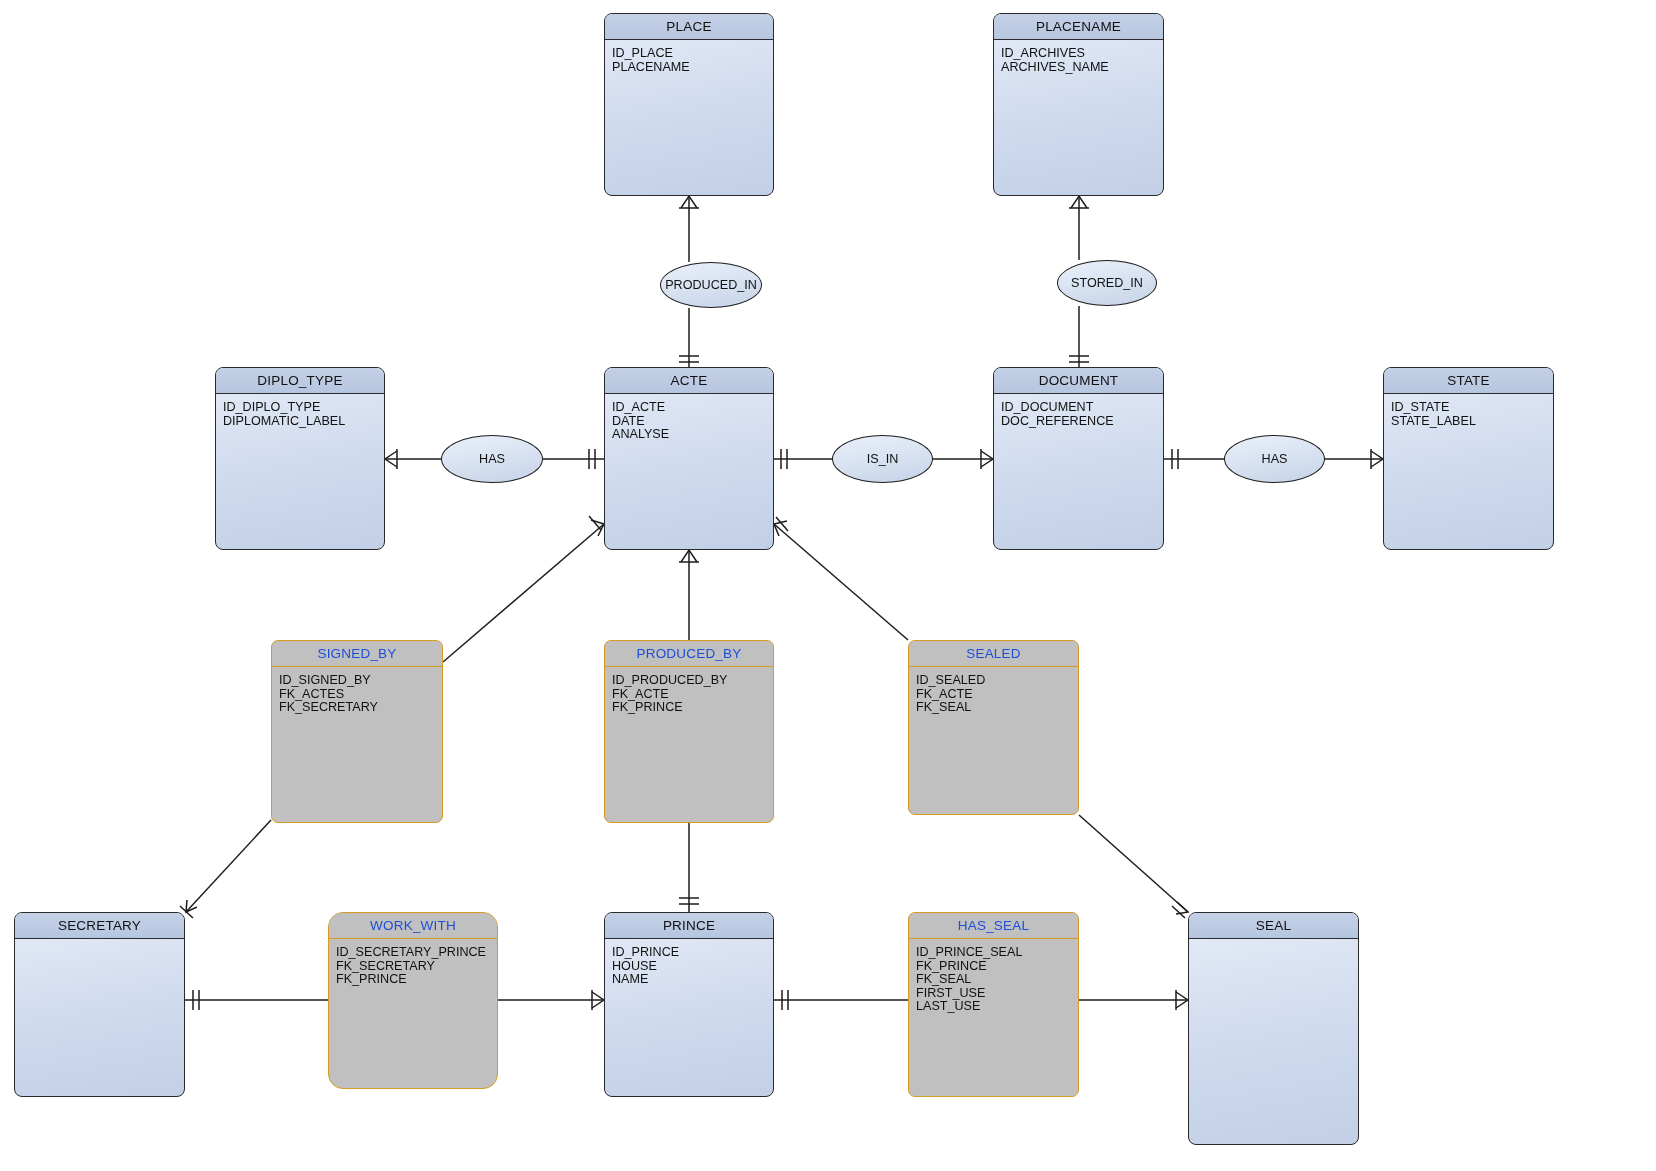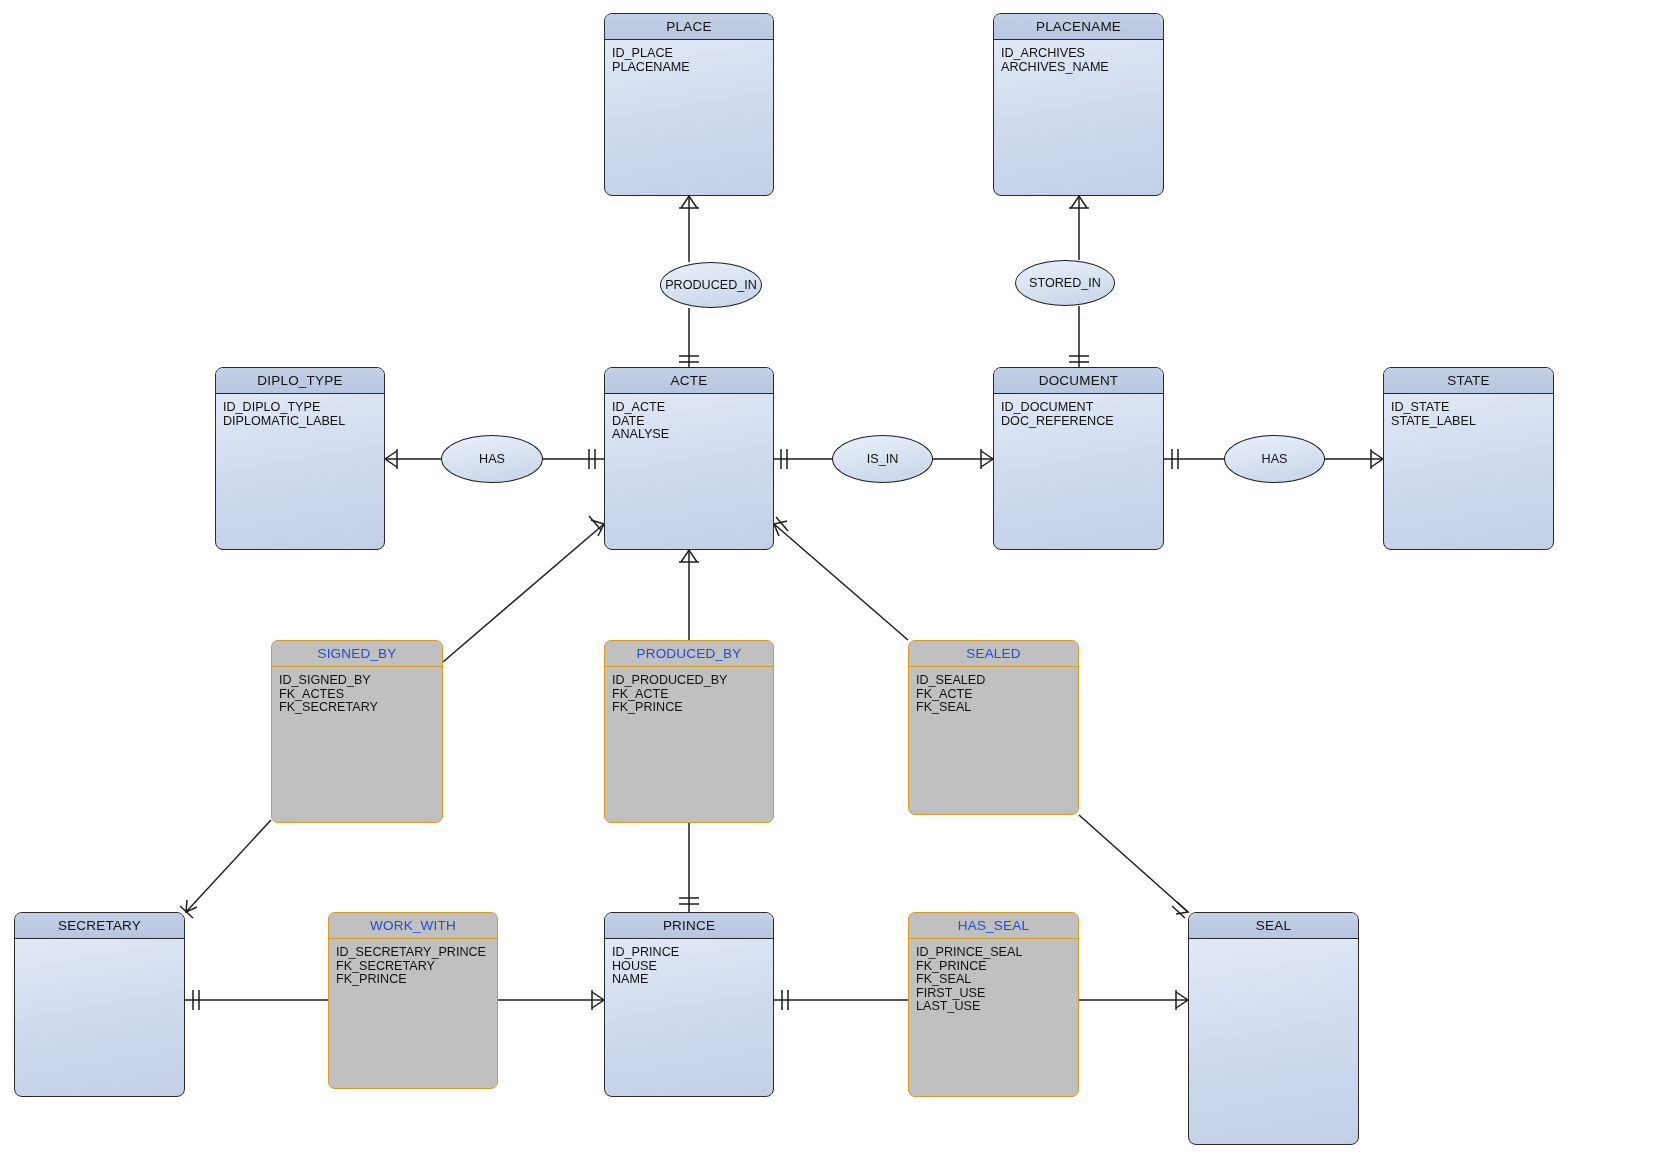--- a/index.html
+++ b/index.html
@@ -239,21 +239,21 @@
       <div>ID_SEALED</div>
       <div>FK_ACTE</div>
       <div>FK_SEAL</div>
     </div>
   </div>
 
   <div class="entity" style="left:14px; top:912px; width:171px; height:185px;">
     <div class="hdr">SECRETARY</div>
   </div>
 
-  <div class="entity assoc" style="left:328px; top:912px; width:170px; height:177px;">
+  <div class="entity assoc" style="left:328px; top:912px; width:170px; height:177px;border-radius:15px;">
     <div class="hdr">WORK_WITH</div>
     <div class="attrs">
       <div>ID_SECRETARY_PRINCE</div>
       <div>FK_SECRETARY</div>
       <div>FK_PRINCE</div>
     </div>
   </div>
 
   <div class="entity" style="left:604px; top:912px; width:170px; height:185px;">
     <div class="hdr">PRINCE</div>
@@ -276,21 +276,21 @@
   </div>
 
   <div class="entity" style="left:1188px; top:912px; width:171px; height:233px;">
     <div class="hdr">SEAL</div>
   </div>
 
   <div class="rel" style="left:660px; top:262px; width:102px; height:46px;">
     <span>PRODUCED_IN</span>
   </div>
 
-  <div class="rel" style="left:1015px; top:260px; width:100px; height:46px;">
+  <div class="rel" style="left:1057px; top:260px; width:100px; height:46px;">
     <span>STORED_IN</span>
   </div>
 
   <div class="rel" style="left:441px; top:435px; width:102px; height:48px;">
     <span>HAS</span>
   </div>
 
   <div class="rel" style="left:832px; top:435px; width:101px; height:48px;">
     <span>IS_IN</span>
   </div>

